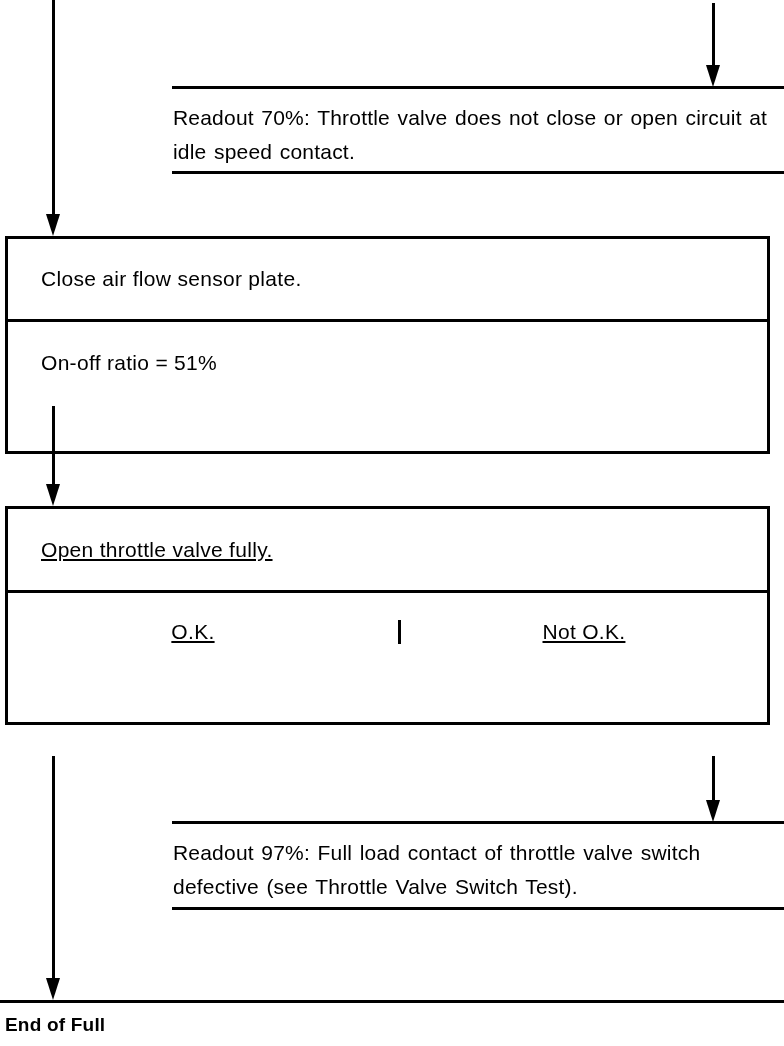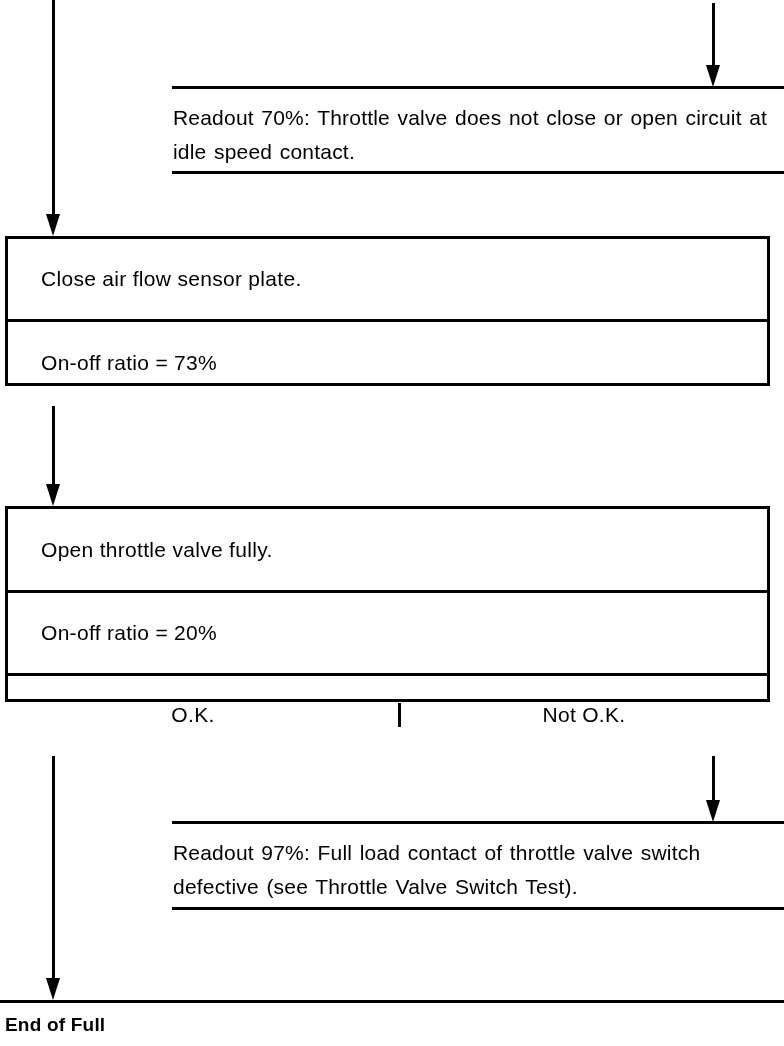--- a/index.html
+++ b/index.html
@@ -124,40 +124,37 @@
 
   <div class="arrow" style="left:712px; top:3px; height:85px;">
     <div class="shaft" style="height:64px;"></div>
     <div class="head" style="top:62px;"></div>
   </div>
 
   <div class="note" style="left:172px; top:86px; width:612px; height:88px;">
     <div class="note-text">Readout 70%: Throttle valve does not close or open circuit at idle speed contact.</div>
   </div>
 
-  <div class="box" style="left:5px; top:236px; width:765px; height:150px;">
+  <div class="box" style="left:5px; top:236px; width:765px; height:218px;">
     <div class="box-row" style="height:80px;">
       <div class="cell-text">Close air flow sensor plate.</div>
     </div>
     <div class="box-row divider-top" style="height:84px;">
-      <div class="cell-text">On-off ratio = 73%</div>
+      <div class="cell-text">On-off ratio = 51%</div>
     </div>
   </div>
 
   <div class="arrow" style="left:52px; top:406px; height:100px;">
     <div class="shaft" style="height:80px;"></div>
     <div class="head" style="top:78px;"></div>
   </div>
 
-  <div class="box" style="left:5px; top:506px; width:765px; height:196px;">
+  <div class="box" style="left:5px; top:506px; width:765px; height:219px;text-decoration:underline;">
     <div class="box-row" style="height:81px;">
       <div class="cell-text">Open throttle valve fully.</div>
-    </div>
-    <div class="box-row divider-top" style="height:83px;">
-      <div class="cell-text">On-off ratio = 20%</div>
     </div>
     <div class="box-row divider-top split-row" style="height:80px; padding:0;">
       <div class="split-cell left" style="width:380px;">
         <span>O.K.</span>
       </div>
       <div class="split-cell right" style="width:379px;">
         <span>Not O.K.</span>
       </div>
     </div>
   </div>

